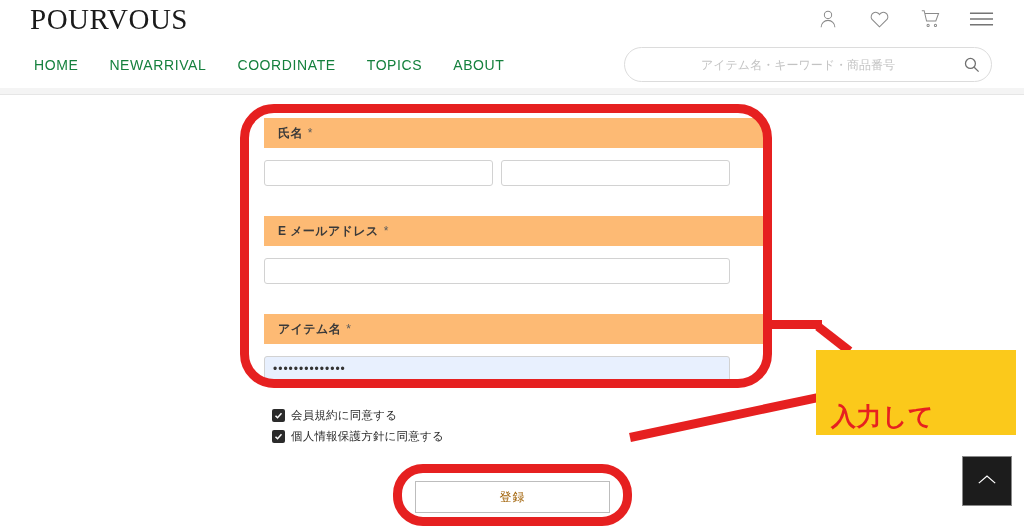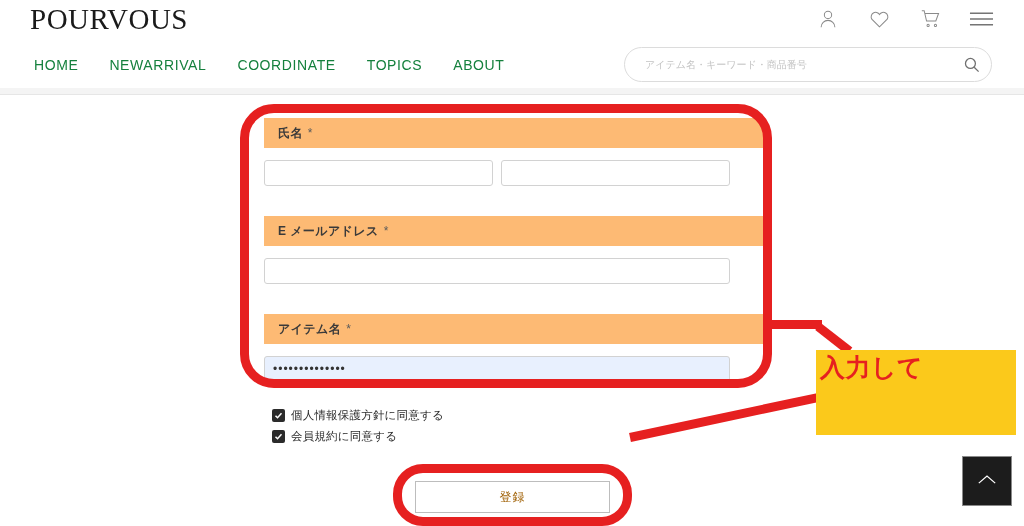--- a/index.html
+++ b/index.html
@@ -84,24 +84,25 @@
     border-radius: 18px;
     background: #fff;
     display: flex;
     align-items: center;
   }
   #search-input {
     flex: 1;
     border: none;
     outline: none;
     background: transparent;
-    font-size: 10px;
+    font-size: 12px;
     color: #3b82f6;
     padding-left: 20px;
     font-family: "Liberation Sans", "DejaVu Sans", sans-serif;
+    text-align: center;
   }
   #search-input::placeholder { color: #c3c3c3; }
   #search-btn {
     width: 40px; height: 33px;
     display: flex; align-items: center; justify-content: center;
     background: transparent; border: none; cursor: pointer;
   }
 
   
   #form-area {
@@ -227,22 +228,22 @@
     border-radius: 30px;
   }
 
   #ann-callout {
     position: absolute;
     left: 816px; top: 350px;
     width: 200px; height: 85px;
     background: #fbc91b;
     display: flex;
     flex-direction: column;
-    justify-content: flex-start;
-    padding-left: 4px;
+    justify-content: flex-end;
+    padding-left: 15px;
   }
   #ann-callout .cl {
     color: #e62020;
     font-weight: bold;
     font-size: 25px;
     line-height: 36px;
     letter-spacing: 0.5px;
     font-family: "DejaVu Sans", "Liberation Sans", sans-serif;
   }
 
@@ -342,29 +343,29 @@
     </div>
   </div>
 
   <div id="checks">
     <div class="chk-row">
       <span class="chk-box">
         <svg width="9" height="9" viewBox="0 0 12 12" fill="none" stroke="#ffffff" stroke-width="2">
           <path d="M2 6.2 4.7 9 10 3"></path>
         </svg>
       </span>
-      <span class="chk-label">個人情報保護方針に同意する</span>
+      <span class="chk-label">会員規約に同意する</span>
     </div>
     <div class="chk-row">
       <span class="chk-box">
         <svg width="9" height="9" viewBox="0 0 12 12" fill="none" stroke="#ffffff" stroke-width="2">
           <path d="M2 6.2 4.7 9 10 3"></path>
         </svg>
       </span>
-      <span class="chk-label">会員規約に同意する</span>
+      <span class="chk-label">個人情報保護方針に同意する</span>
     </div>
   </div>
 
   <button id="submit-btn">登録</button>
 
   <div id="scroll-top">
     <span>
       <svg width="20" height="13" viewBox="0 0 22 14" fill="none" stroke="#ffffff" stroke-width="1.4">
         <path d="M2 11 11 3.2 20 11"></path>
       </svg>

